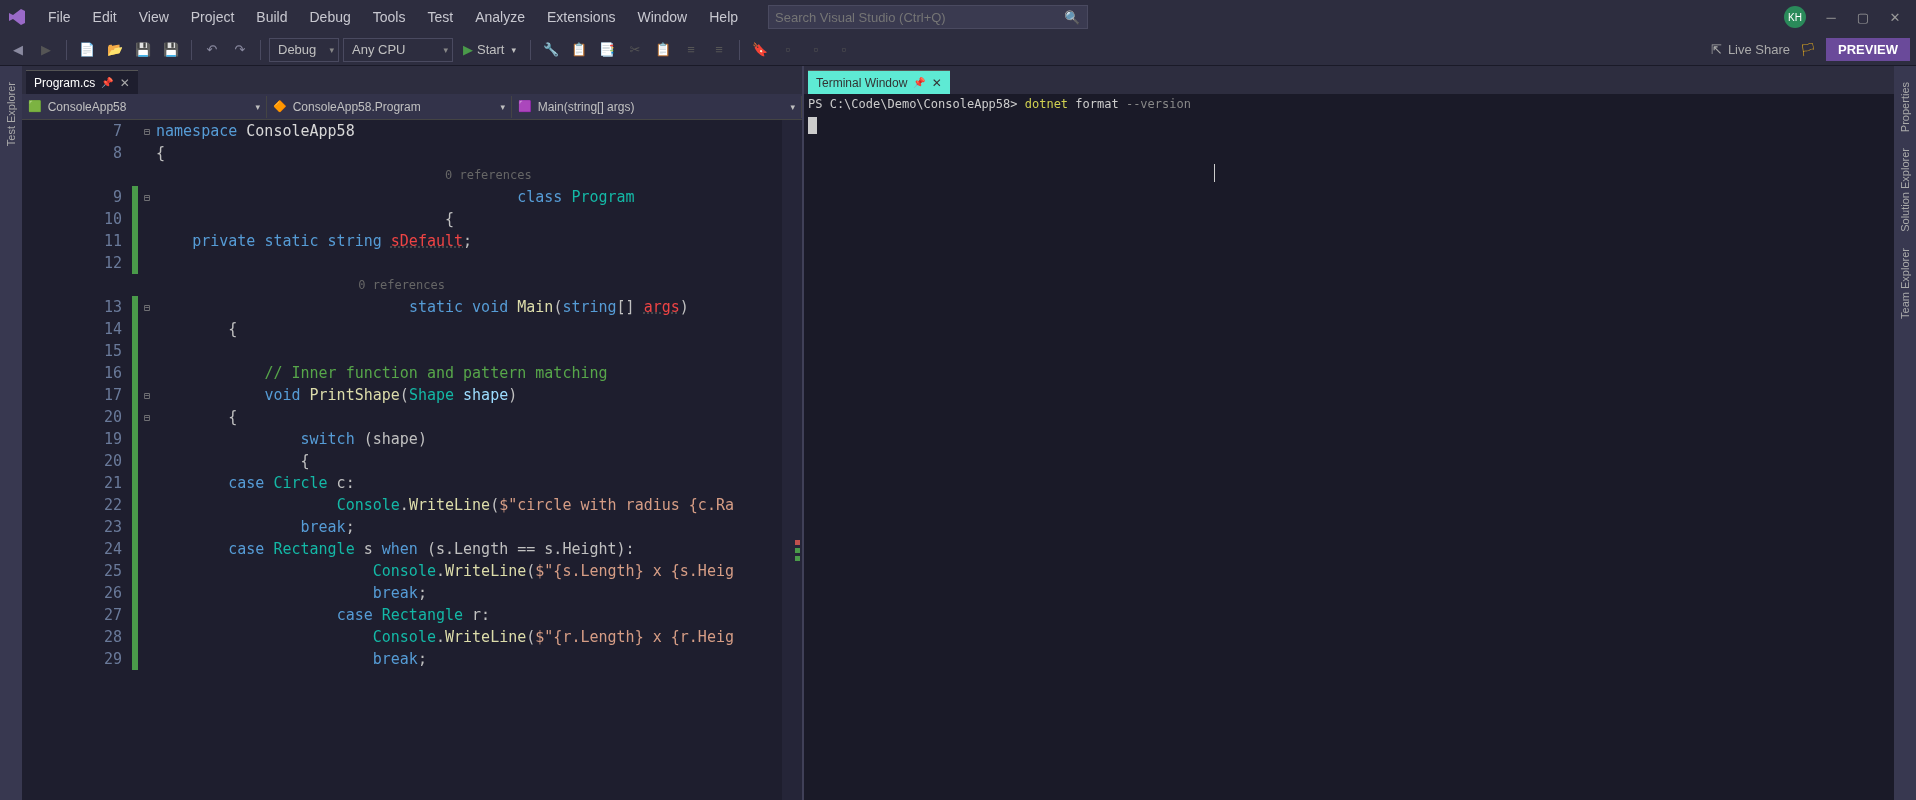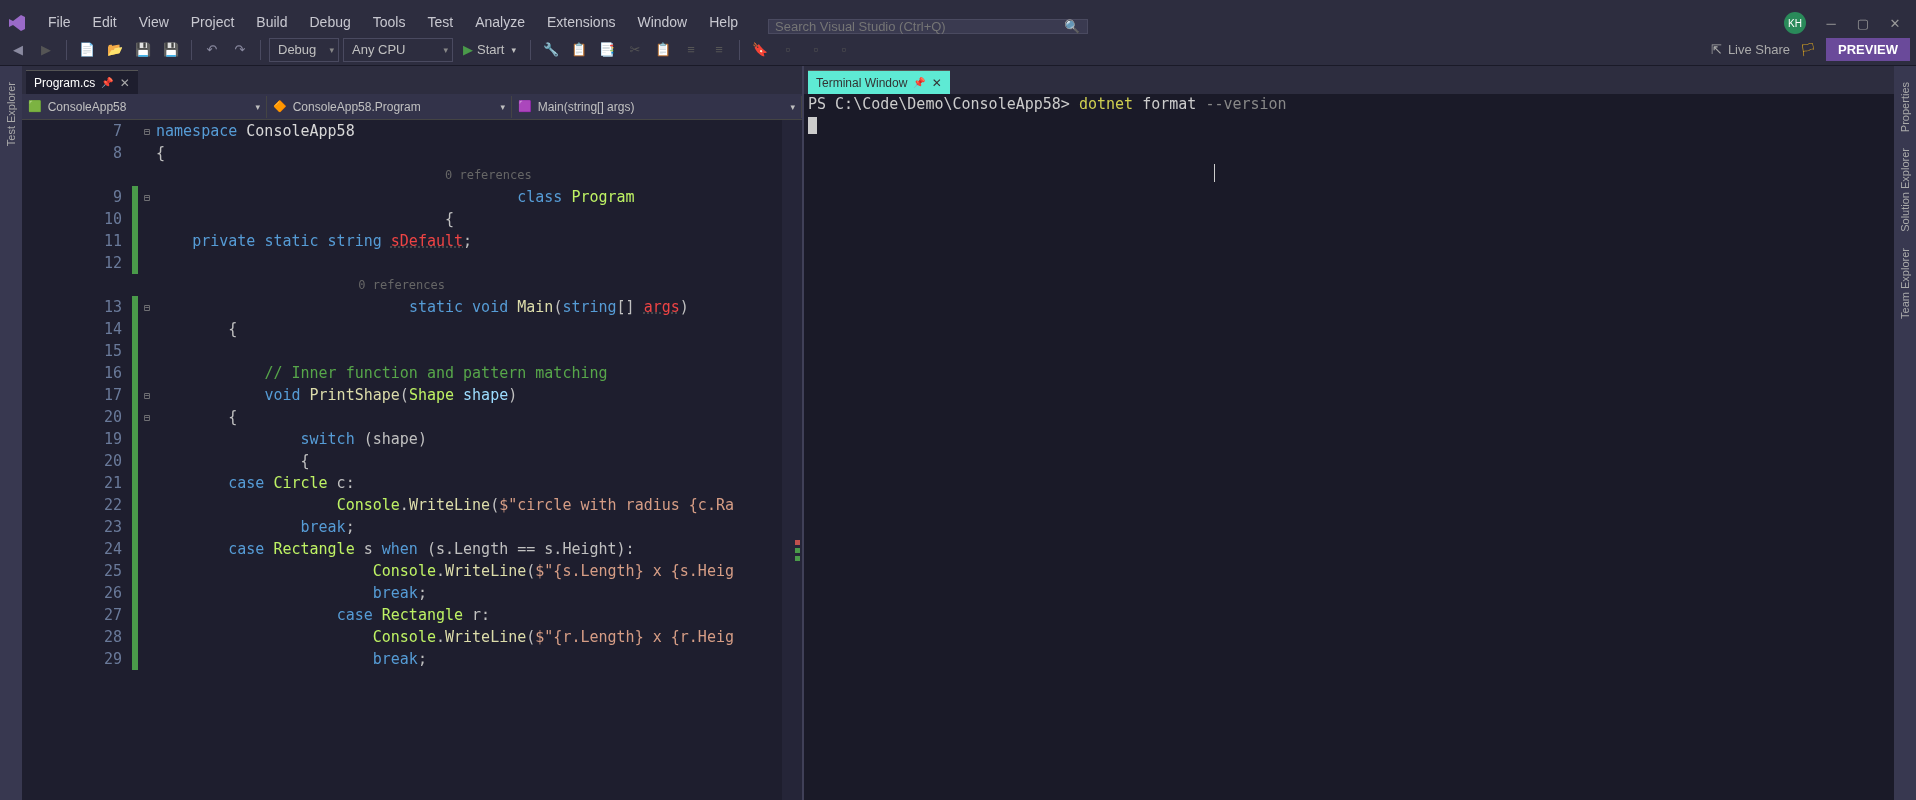--- a/index.html
+++ b/index.html
@@ -9,30 +9,30 @@
   color: #c0c0c0;
   width: 1916px;
   height: 800px;
   overflow: hidden;
   font-size: 13px;
 }
 .titlebar {
   height: 34px;
   background: #2d2d3f;
   display: flex;
-  align-items: flex-end;
+  align-items: center;
   padding: 0 6px;
 }
 .logo { width: 22px; height: 22px; margin-right: 10px; display:flex; align-items:center; justify-content:center;}
 .menu { display: flex; gap: 2px; }
 .menu-item { padding: 4px 10px; color: #c8c8d0; cursor: pointer; font-size: 14px;}
 .search-box {
   margin-left: 20px;
   width: 320px;
-  height: 15px;
+  height: 24px;
   background: #3a3a50;
   border: 1px solid #4a4a60;
   display: flex;
   align-items: center;
   padding: 0 6px;
   color: #888;
   font-size: 13px;
 }
 .search-box input { flex:1; background:transparent; border:none; color:#888; outline:none; font-size:13px;}
 .search-icon { margin-left:auto; color:#888;}
@@ -81,30 +81,30 @@
 .gutter .hint{ height:22px;}
 .change-bar {width:6px;}
 .change-bar .cb{height:22px;}
 .change-bar .green{background:#4a9a4a;}
 .fold-col{width:18px;}
 .fold-col .fc{height:22px; display:flex; align-items:center; justify-content:center; font-size:10px; color:#888;}
 .code { flex:1; padding-left:0px; white-space:pre; overflow:hidden;}
 .code .line{height:22px; line-height:22px;}
 .code .hint{height:22px; line-height:22px; color:#666; font-size:12px;}
 .kw{color:#569cd6;}
-.type{color:#bef264;}
+.type{color:#14b8a6;}
 .str{color:#d69d85;}
 .com{color:#57a64a;}
 .fn{color:#dcdcaa;}
 .ident{color:#d8d8d8;}
 .param{color:#9cdcfe;}
 .dim{color:#ef4444; text-decoration:underline dotted #555;}
 .minimap{position:absolute; right:0; top:0; width:20px; height:100%; background:#252538;}
 .mm-dot{position:absolute; right:2px; width:5px; height:5px;}
-.terminal { flex:1; background:#1a1a28; font-family:Consolas,monospace; font-size:15px; padding:0 4px; overflow:hidden; position:relative;}
+.terminal { flex:1; background:#1a1a28; font-family:Consolas,monospace; font-size:12px; padding:0 4px; overflow:hidden; position:relative;}
 .term-line{white-space:pre; line-height:21px; color:#ccc;}
 .tc-cmd{color:#d0d050;}
 .tc-flag{color:#888;}
 .term-cursor{display:inline-block; width:9px; height:17px; background:#ccc; vertical-align:middle;}
 .text-caret{position:absolute; width:1px; height:18px; background:#ccc;}
 </style>
 </head>
 <body>
 
 <div class="titlebar">

